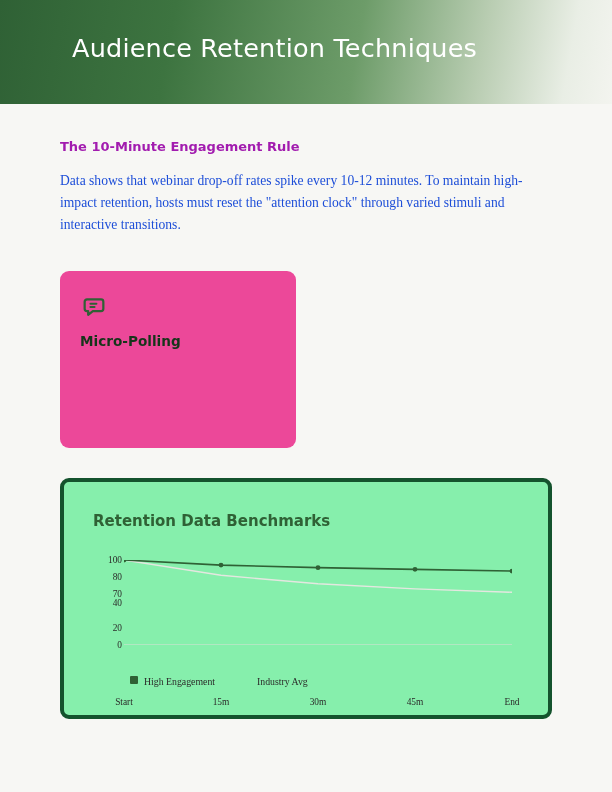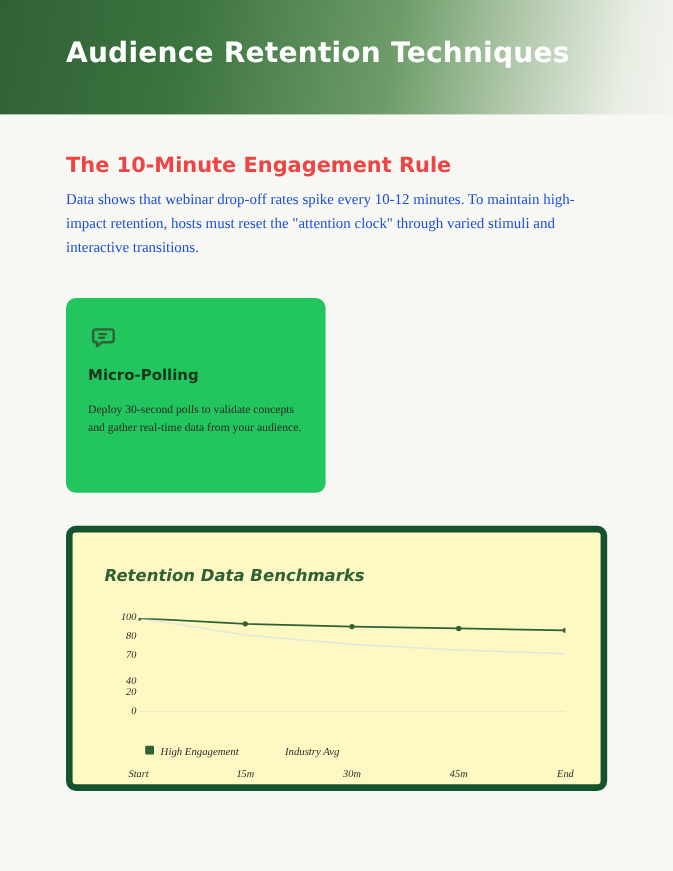--- a/index.html
+++ b/index.html
@@ -19,59 +19,59 @@
 
   
   .header {
     position: relative;
     width: 612px;
     height: 104px;
     background: linear-gradient(100deg, #2f6135 0%, #3d7440 28%, #6d9c69 58%, #b9cdb2 78%, #e9eee5 92%, #f3f4ef 100%);
   }
   .header-title {
     position: absolute;
-    left: 60px;
+    left: 72px;
     top: 33px;
     font-size: 25.5px;
-    font-weight: bold;
+    font-weight: normal;
     color: #ffffff;
     letter-spacing: 0.2px;
     font-family: "DejaVu Sans", sans-serif;
     text-align: right;
   }
 
   
   .section-heading {
     position: absolute;
     left: 60px;
     top: 139px;
-    font-size: 19px;
+    font-size: 13px;
     font-weight: bold;
-    color: #ef4444;
+    color: #a21caf;
     font-family: "DejaVu Sans", sans-serif;
   }
 
   .body-copy {
     position: absolute;
     left: 60px;
     top: 170px;
     width: 482px;
     font-family: "Liberation Serif", serif;
     font-size: 13.6px;
     line-height: 22px;
     color: #1d4ed8;
   }
 
   
   .card {
     position: absolute;
     top: 271px;
     width: 236px;
     height: 177px;
-    background: #22c55e;
+    background: #ec4899;
     border-radius: 9px;
   }
   .card.left { left: 60px; }
   .card.right { left: 316px; }
 
   .card-icon {
     position: absolute;
     left: 20px;
     top: 22px;
     width: 28px;
@@ -98,24 +98,23 @@
     color: #2a2a28;
   }
 
   
   .chart-panel {
     position: absolute;
     left: 60px;
     top: 478px;
     width: 492px;
     height: 241px;
-    background: #fef9c3;
-    border: 6px solid #14532d;
+    background: #86efac;
+    border: 4px solid #14532d;
     border-radius: 9px;
-    font-style: italic;
   }
   .chart-title {
     position: absolute;
     left: 29px;
     top: 30px;
     font-size: 15px;
     font-weight: bold;
     color: #2f6135;
     font-family: "DejaVu Sans", sans-serif;
   }
@@ -187,32 +186,31 @@
   <div class="body-copy">Data shows that webinar drop-off rates spike every 10-12 minutes. To maintain high-impact retention, hosts must reset the "attention clock" through varied stimuli and interactive transitions.</div>
 
   <div class="card left">
     <div class="card-icon">
       <svg viewBox="0 0 24 24" width="28" height="28" fill="none" stroke="#2f6135" stroke-width="1.9" stroke-linecap="round" stroke-linejoin="round">
         <path d="M4 5.5h12a2 2 0 0 1 2 2v6a2 2 0 0 1-2 2H9l-4 3.2V15.5H4a2 2 0 0 1-2-2v-6a2 2 0 0 1 2-2z" transform="translate(2,0)"></path>
         <path d="M9 9.2h5M9 12h3.4"></path>
       </svg>
     </div>
     <div class="card-title">Micro-Polling</div>
-    <div class="card-text">Deploy 30-second polls to validate concepts and gather real-time data from your audience.</div>
   </div>
 
 
   <div class="chart-panel">
     <div class="chart-title">Retention Data Benchmarks</div>
 
     <div class="y-axis">
         <div class="y-tick" style="top: 0px;">100</div>
         <div class="y-tick" style="top: 17px;">80</div>
         <div class="y-tick" style="top: 34px;">70</div>
-        <div class="y-tick" style="top: 58px;">40</div>
+        <div class="y-tick" style="top: 43px;">40</div>
         <div class="y-tick" style="top: 68px;">20</div>
         <div class="y-tick" style="top: 85px;">0</div>
       </div>
     <div class="plot">
       <svg id="chart-svg" viewBox="0 0 388 85" width="388" height="85" preserveAspectRatio="none">
           <line x1="0" y1="85" x2="388" y2="85" stroke="#dcdeD8" stroke-width="1"></line>
           <polyline points="0,0 97,15.299999999999997 194,23.800000000000004 291,28.9 388,32.3" fill="none" stroke="#e4e7e0" stroke-width="1.4" vector-effect="non-scaling-stroke"></polyline>
           <polyline points="0,0 97,5.1000000000000085 194,7.6499999999999915 291,9.349999999999994 388,11.049999999999997" fill="none" stroke="#2f6135" stroke-width="1.6" vector-effect="non-scaling-stroke"></polyline>
           <circle cx="0" cy="0" r="2.4" fill="#2f6135"></circle>
           <circle cx="97" cy="5.1000000000000085" r="2.4" fill="#2f6135"></circle>

